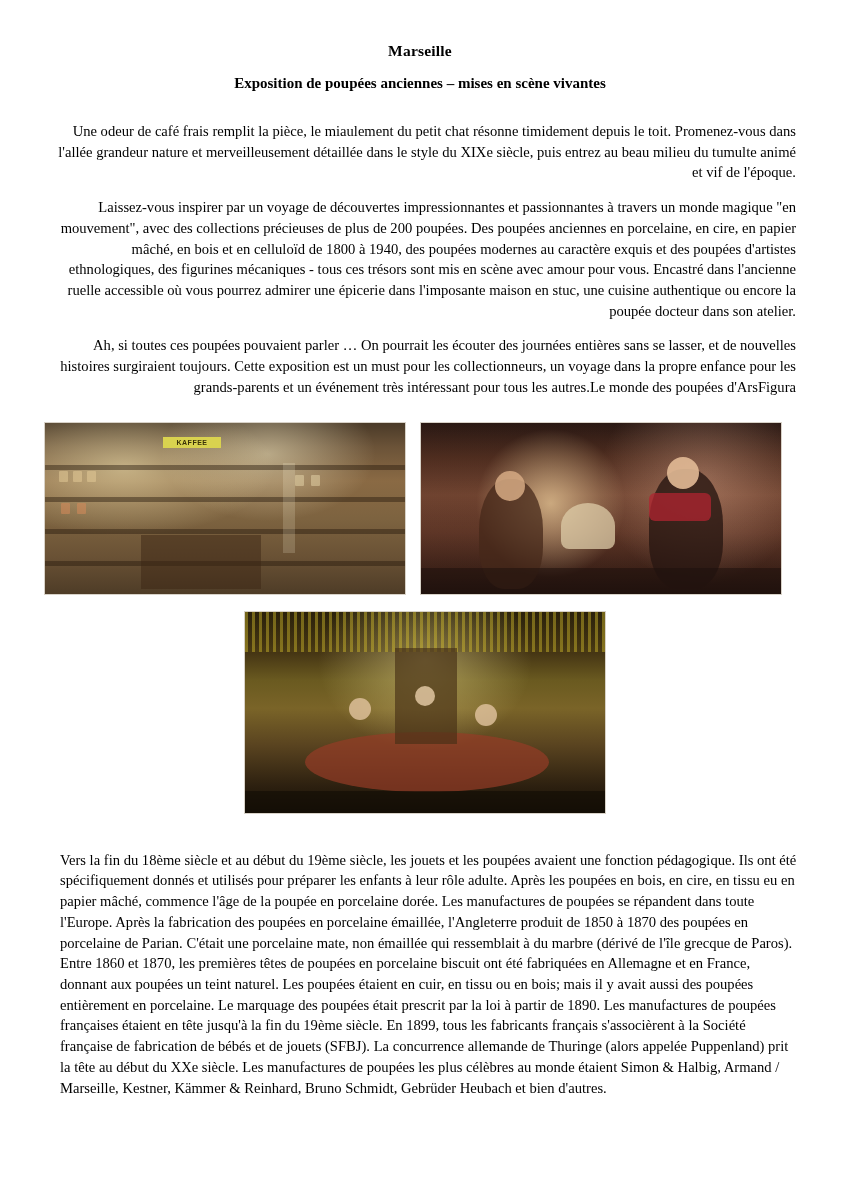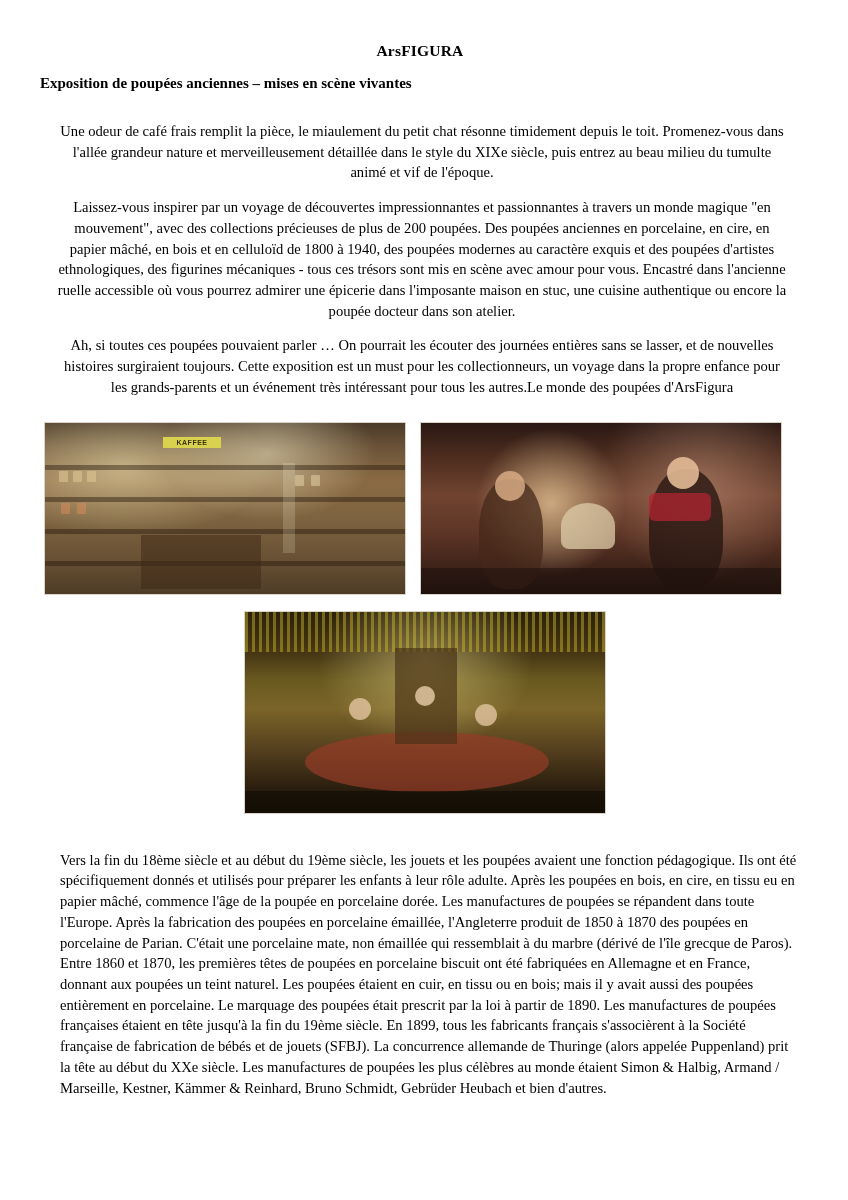--- a/index.html
+++ b/index.html
@@ -23,29 +23,30 @@
     position: relative;
   }
   .doc-title {
     text-align: center;
     font-weight: bold;
     font-size: 15.5px;
     letter-spacing: 0.2px;
     margin: 8px 0 0 0;
   }
   .doc-subtitle {
+    text-align: center;
     font-weight: bold;
     font-size: 15px;
     margin: 15px 0 0 0;
   }
   .body-block {
     font-size: 14.6px;
     line-height: 1.42;
-    text-align: center;
-    margin: 12px;
+    text-align: right;
+    margin: 4px;
     padding: 0;
   }
   .body-block.first { margin-top: 29px; }
   .body-block + .body-block { margin-top: 14px; }
 
   .para-indent { padding-left: 4px; }
 
   .images-row {
     display: flex;
     gap: 14px;
@@ -120,21 +121,21 @@
     line-height: 1.42;
     padding-left: 4px;
     margin-left: 16px;
   }
 </style>
 </head>
 <body>
 
 <div class="page">
 
-  <div class="doc-title">ArsFIGURA</div>
+  <div class="doc-title">Marseille</div>
   <div class="doc-subtitle">Exposition de poupées anciennes – mises en scène vivantes</div>
 
   <p class="body-block first para-indent">Une odeur de café frais remplit la pièce, le miaulement du petit chat résonne timidement depuis le toit. Promenez-vous dans l'allée grandeur nature et merveilleusement détaillée dans le style du XIXe siècle, puis entrez au beau milieu du tumulte animé et vif de l'époque.</p>
   <p class="body-block para-indent">Laissez-vous inspirer par un voyage de découvertes impressionnantes et passionnantes à travers un monde magique "en mouvement", avec des collections précieuses de plus de 200 poupées. Des poupées anciennes en porcelaine, en cire, en papier mâché, en bois et en celluloïd de 1800 à 1940, des poupées modernes au caractère exquis et des poupées d'artistes ethnologiques, des figurines mécaniques - tous ces trésors sont mis en scène avec amour pour vous. Encastré dans l'ancienne ruelle accessible où vous pourrez admirer une épicerie dans l'imposante maison en stuc, une cuisine authentique ou encore la poupée docteur dans son atelier.</p>
   <p class="body-block para-indent">Ah, si toutes ces poupées pouvaient parler … On pourrait les écouter des journées entières sans se lasser, et de nouvelles histoires surgiraient toujours. Cette exposition est un must pour les collectionneurs, un voyage dans la propre enfance pour les grands-parents et un événement très intéressant pour tous les autres.Le monde des poupées d'ArsFigura</p>
 
   <div class="images-row">
 
     <div class="photo photo-shop">
       <div class="ph-el shop-shelf" style="top:42px;"></div>

